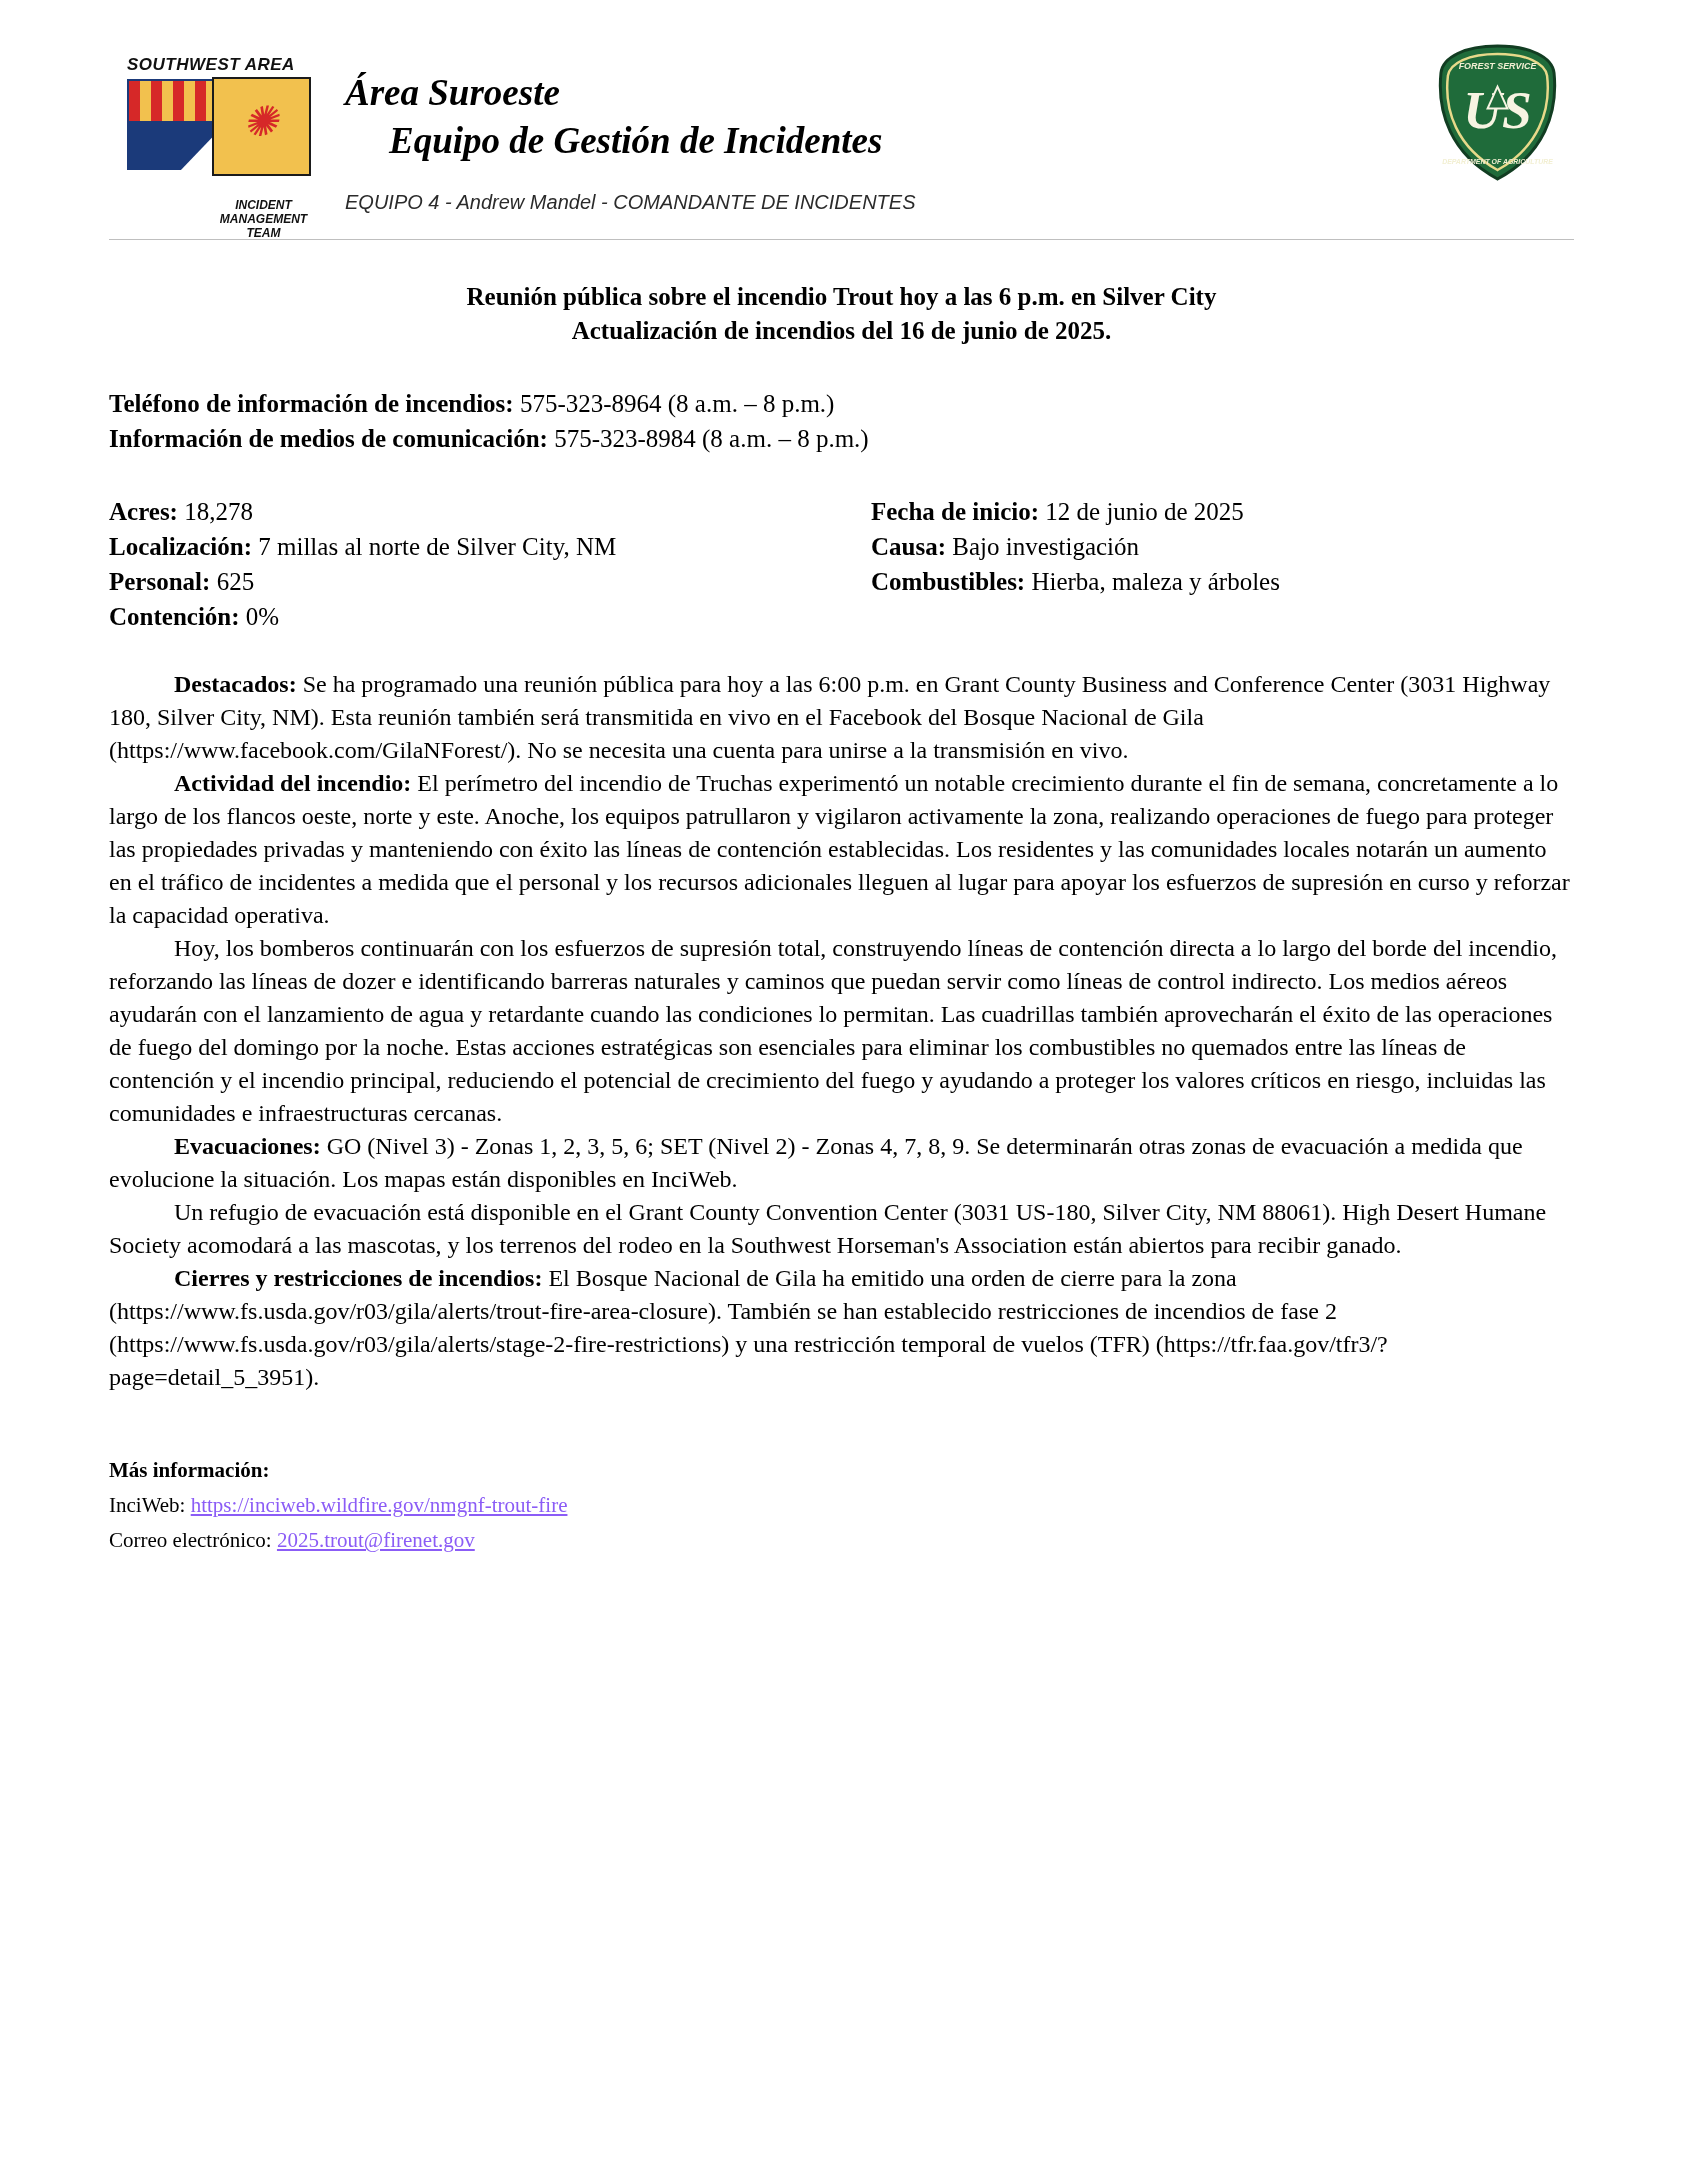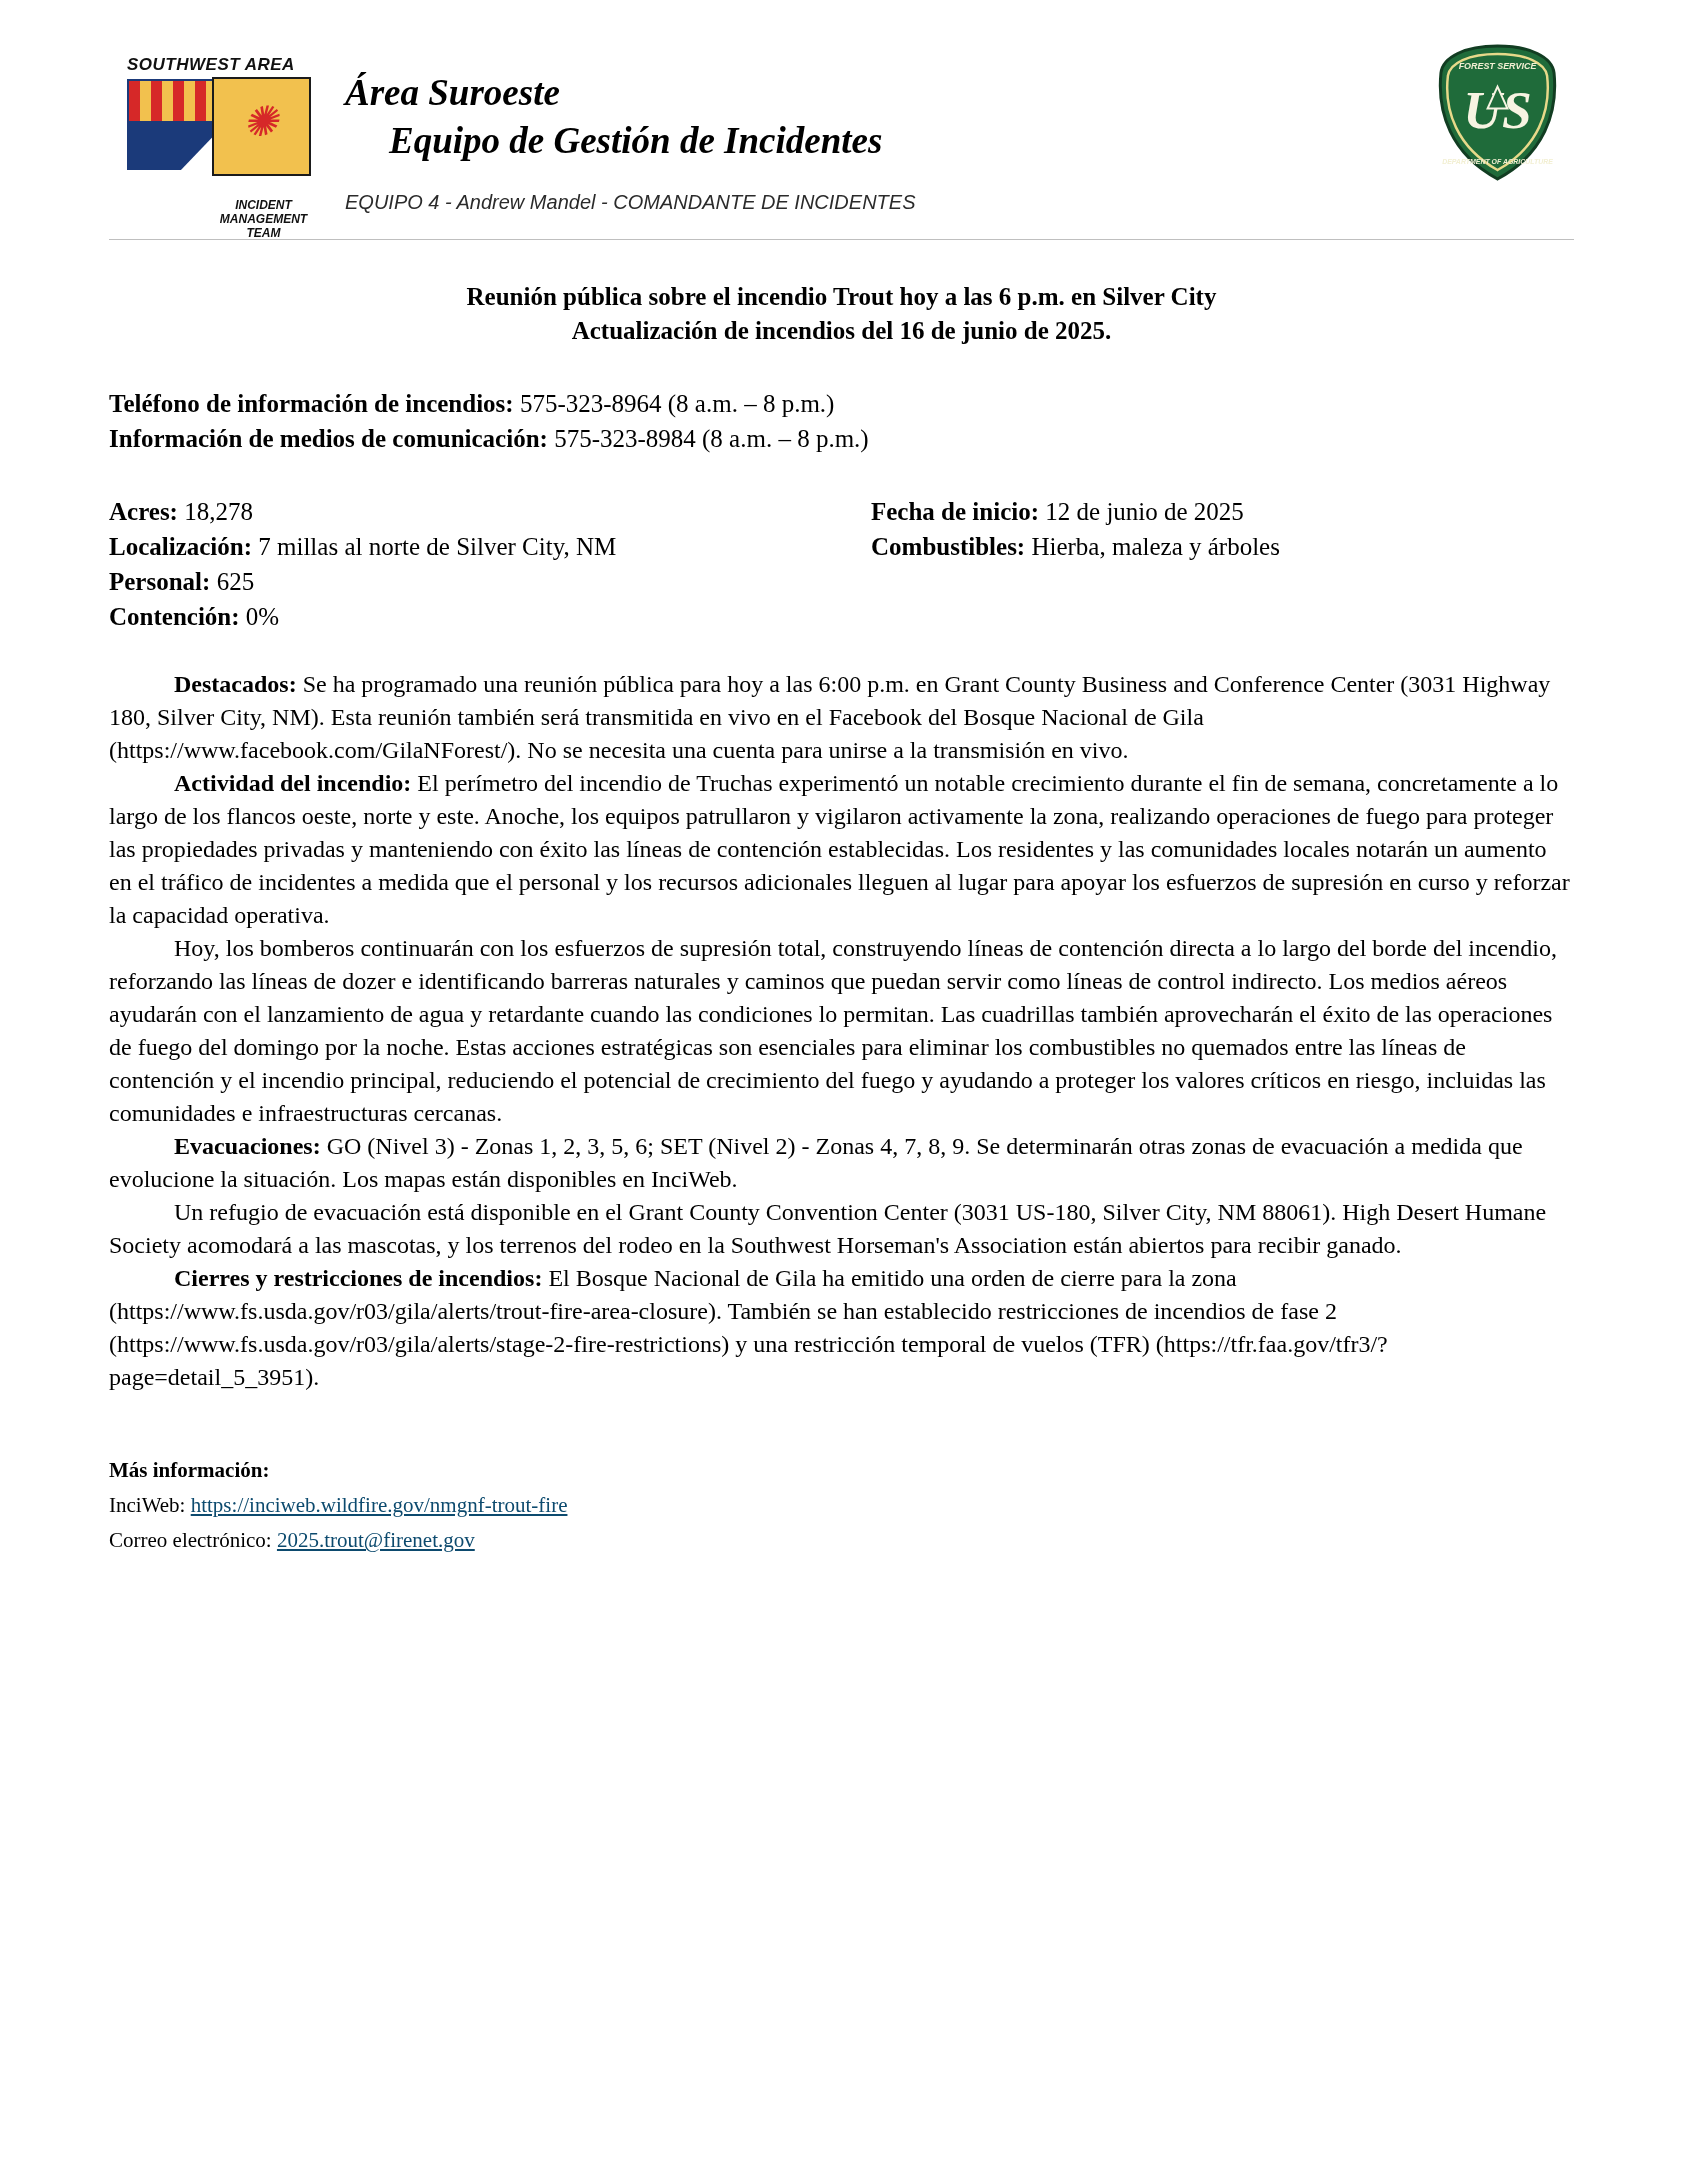--- a/index.html
+++ b/index.html
@@ -176,21 +176,21 @@
     text-indent: 65px;
   }
 
   .more {
     margin-top: 59px;
     font-size: 21px;
     line-height: 35px;
   }
   .more .lbl { font-weight: bold; }
   a.link {
-    color: #0c4a6e;
+    color: #8b5cf6;
     text-decoration: underline;
   }
 </style>
 </head>
 <body>
 
 <div class="page">
 
   <div class="header">
 
@@ -261,20 +261,24 @@
           <b>Contención:</b>
           <span>0%</span>
         </div>
       </div>
       <div class="facts-col right">
         <div>
           <b>Fecha de inicio:</b>
           <span>12 de junio de 2025</span>
         </div>
         <div>
+          <b>Causa:</b>
+          <span>Bajo investigación</span>
+        </div>
+        <div>
           <b>Combustibles:</b>
           <span>Hierba, maleza y árboles</span>
         </div>
       </div>
     </div>
 
     <div class="paras">
       <p>
         <b>Destacados:</b><span> Se ha programado una reunión pública para hoy a las 6:00 p.m. en Grant County Business and Conference Center (3031 Highway 180, Silver City, NM). Esta reunión también será transmitida en vivo en el Facebook del Bosque Nacional de Gila (https://www.facebook.com/GilaNForest/). No se necesita una cuenta para unirse a la transmisión en vivo.</span>
       </p>

